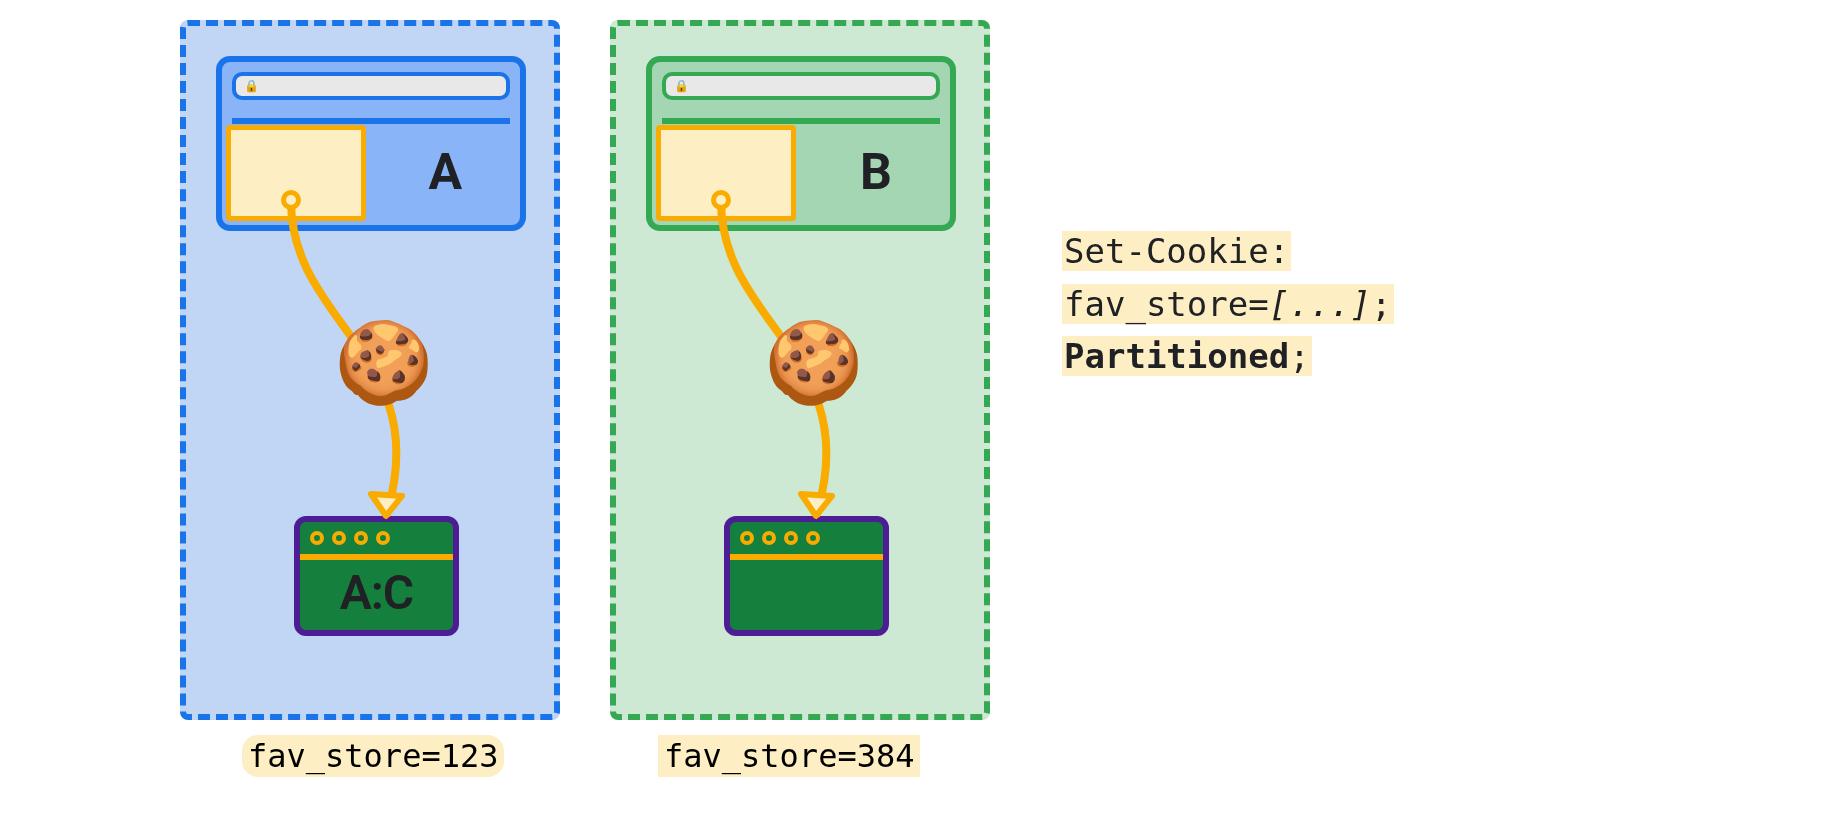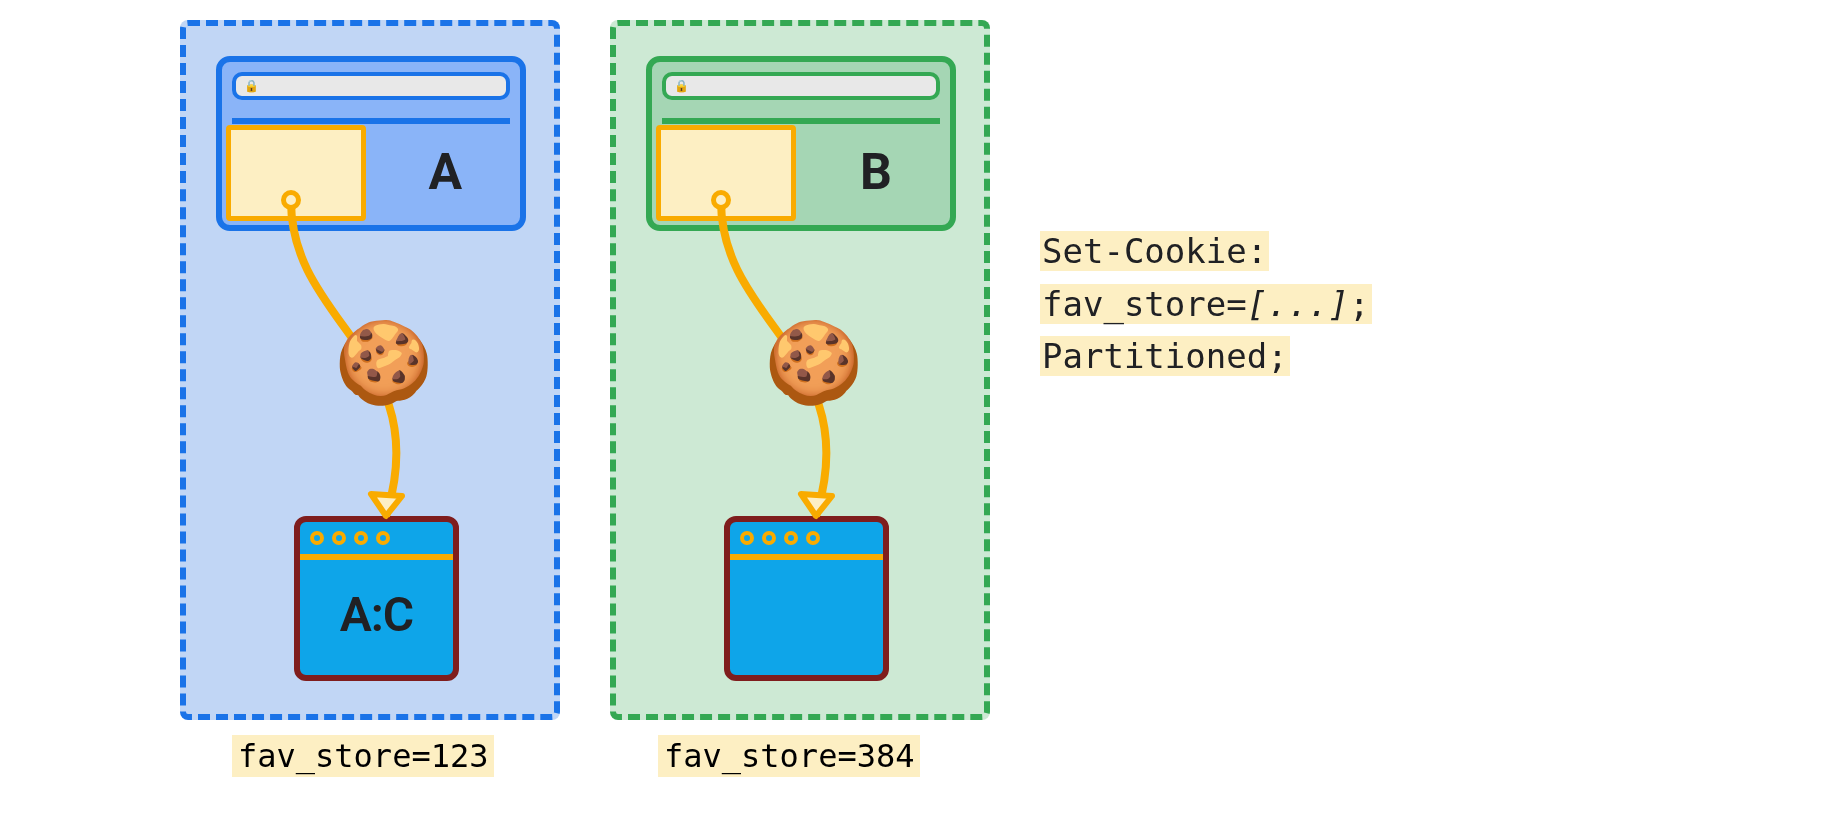--- a/index.html
+++ b/index.html
@@ -103,23 +103,23 @@
     left: 148px;
     top: 290px;
     z-index: 3;
   }
 
   .jar {
     position: absolute;
     left: 108px;
     top: 490px;
     width: 165px;
-    height: 165px;
-    border: 6px solid #7f1d1d;
-    background: #0ea5e9;
+    height: 120px;
+    border: 6px solid #4c1d95;
+    background: #15803d;
     border-radius: 12px;
     z-index: 1;
   }
   .jar-header {
     height: 38px;
     border-bottom: 6px solid #f9ab00;
     display: flex;
     align-items: center;
     gap: 8px;
     padding-left: 10px;
@@ -133,35 +133,35 @@
   }
 
   .caption {
     position: absolute;
     top: 725px;
     font-family: ui-monospace, "SF Mono", Menlo, Consolas, monospace;
     font-size: 32px;
     background: #fdefc3;
     padding: 2px 6px;
   }
-  .caption.a { left: 222px; }
+  .caption.a { left: 232px; border-radius: 16px; }
   .caption.b { left: 648px; }
 
   .code-block {
     position: absolute;
-    left: 1030px;
+    left: 1052px;
     top: 215px;
     font-family: ui-monospace, "SF Mono", Menlo, Consolas, monospace;
     font-size: 34px;
     line-height: 1.55;
     color: #202124;
   }
   .code-block .hl { background: #fdefc3; padding: 0 2px; }
   .code-block .em { font-style: italic; }
-  .code-block .bold { font-weight: 400; text-align: center; }
+  .code-block .bold { font-weight: 700; text-align: center; }
 </style>
 </head>
 <body>
 
 <div class="stage">
 
   <div class="partition a">
     <div class="browser">
       <div class="urlbar">
         <span class="lock">🔒</span>

